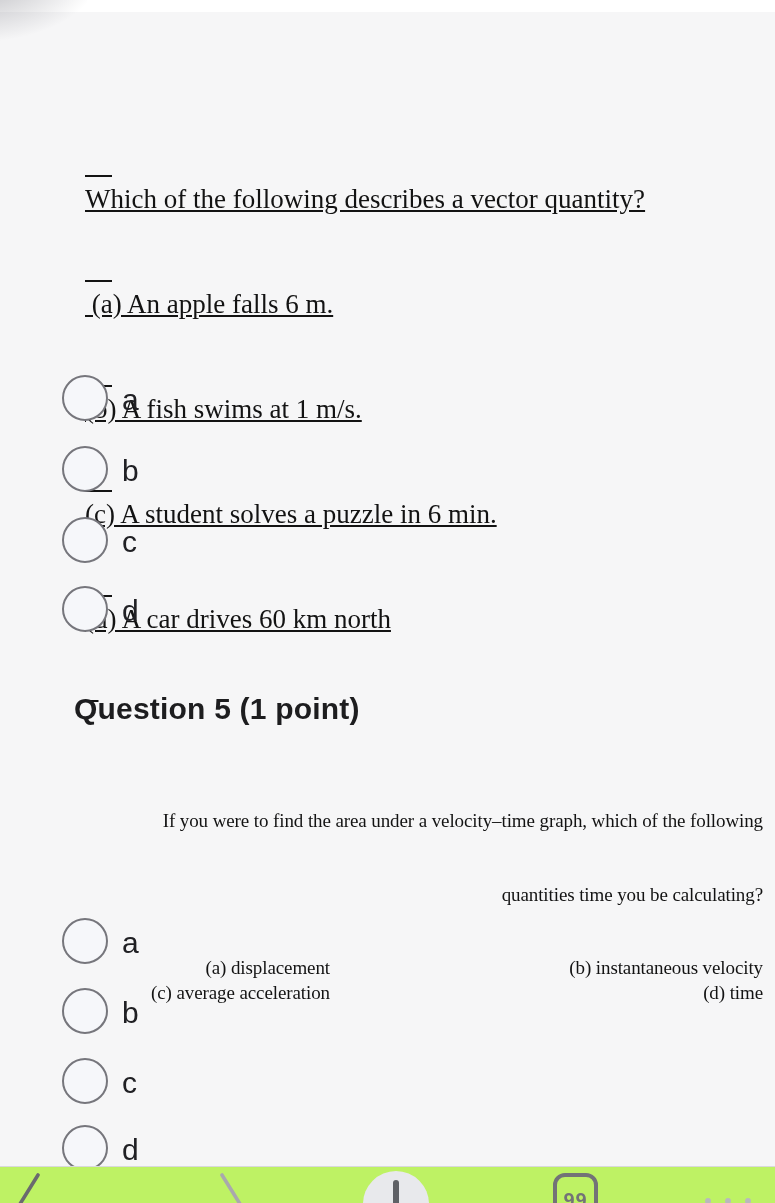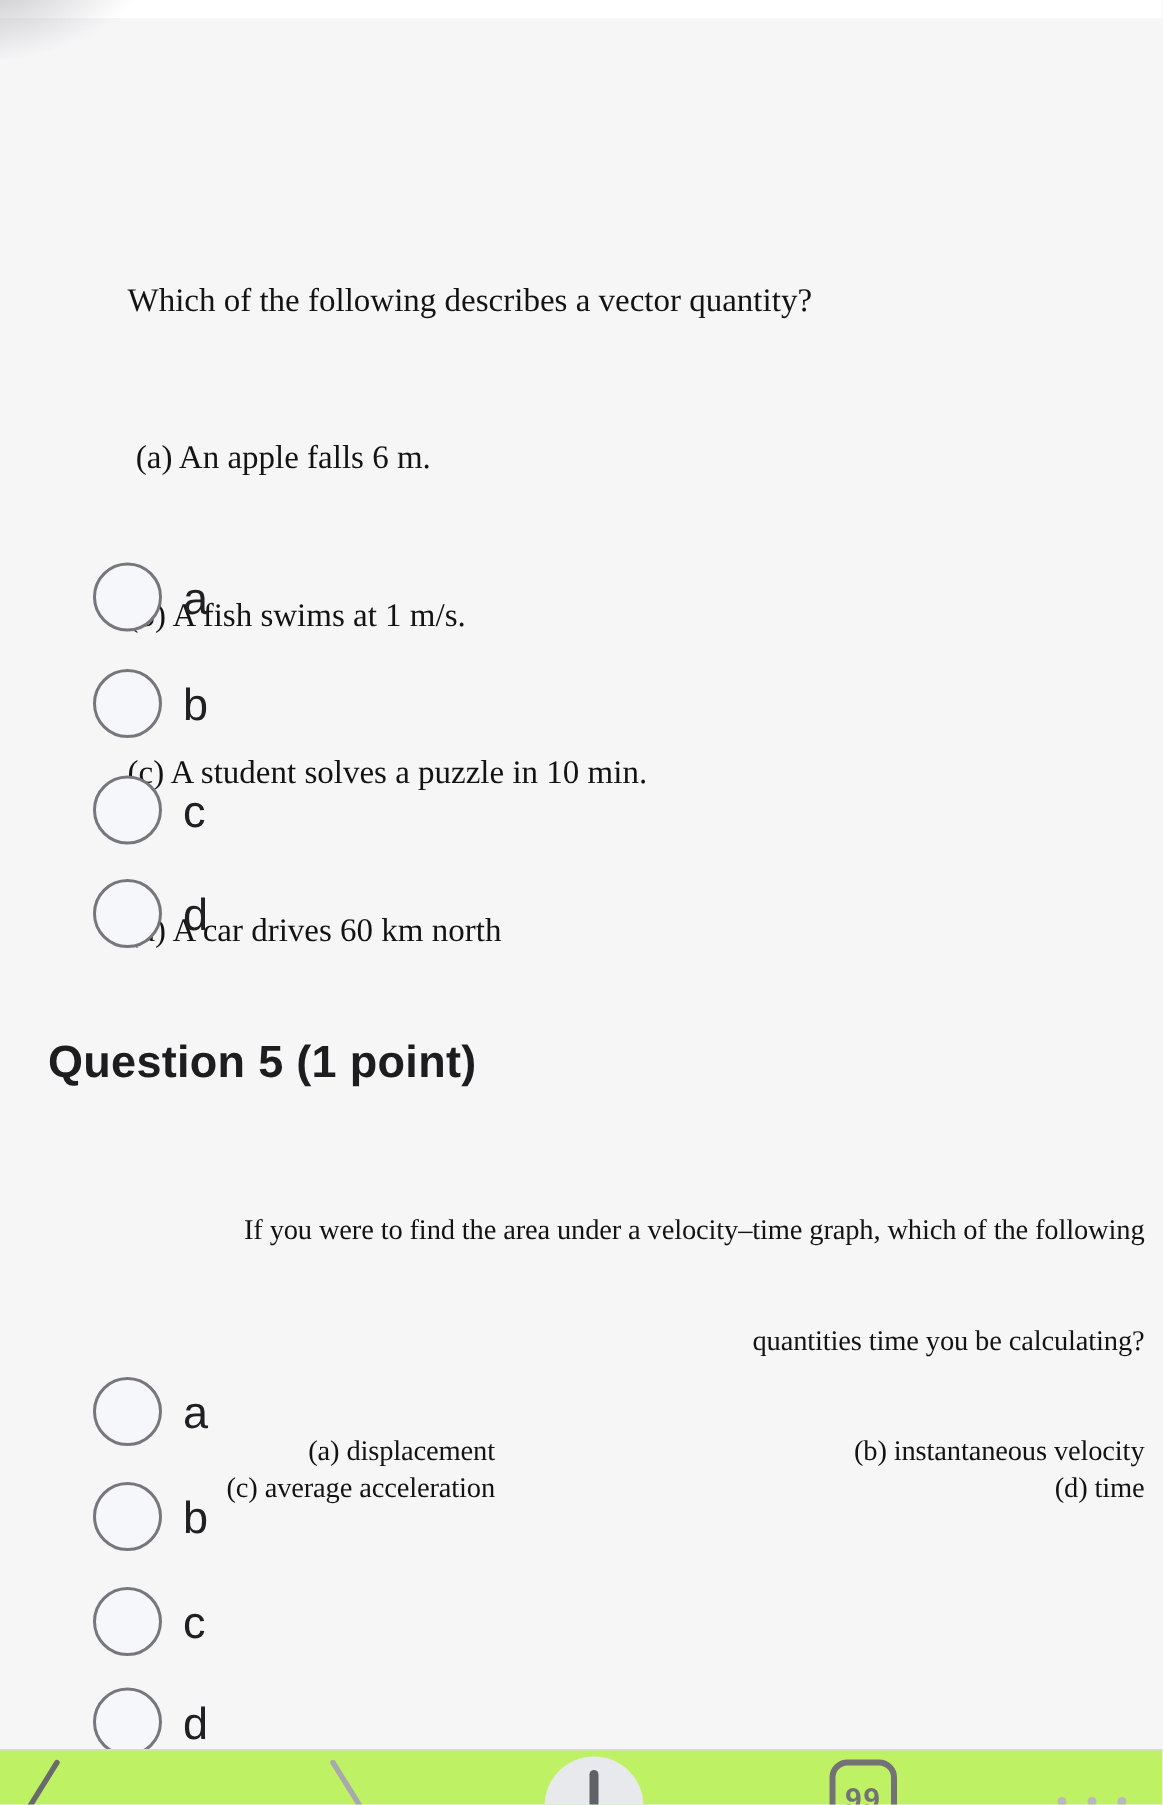--- a/index.html
+++ b/index.html
@@ -26,32 +26,33 @@
 
   .q-heading {
     position: absolute; left: 32px;
     margin: 0;
     font-size: 30px; font-weight: 700;
     color: #1d1d1f;
     letter-spacing: 0.2px;
     font-family: "Liberation Sans", sans-serif;
   }
   #q4-heading { top: 40px; }
-  #q5-heading { top: 692px; }
+  #q5-heading { top: 692px; margin-left: 42px; }
 
   .q-body {
     position: absolute;
     color: #131313;
     font-family: "Liberation Serif", serif;
     white-space: pre;
   }
   #q4-body {
     left: 85px; top: 112px;
-    font-size: 22px; line-height: 35px;
+    font-size: 27px; line-height: 35px;
     width: 660px;
+    text-decoration: underline;
   }
   #q5-body {
     left: 83px; top: 760px;
     font-size: 19px; line-height: 24.5px;
     width: 680px;
     letter-spacing: -0.1px;
     text-align: right;
   }
   .opt-grid {
     display: grid;
@@ -135,21 +136,21 @@
 
 <div class="page">
   <div class="top-strip"></div>
   <div class="corner-shade"></div>
 
 
   <div class="q-body" id="q4-body">
     <div>Which of the following describes a vector quantity?</div>
     <div>&nbsp;(a) An apple falls 6 m.</div>
     <div>(b) A fish swims at 1 m/s.</div>
-    <div>(c) A student solves a puzzle in 10 min.</div>
+    <div>(c) A student solves a puzzle in 6 min.</div>
     <div>(d) A car drives 60 km north</div>
   </div>
 
   <div class="opt-row q4-a">
     <span class="radio"></span>
     <span class="opt-label">a</span>
   </div>
   <div class="opt-row q4-b">
     <span class="radio"></span>
     <span class="opt-label">b</span>

